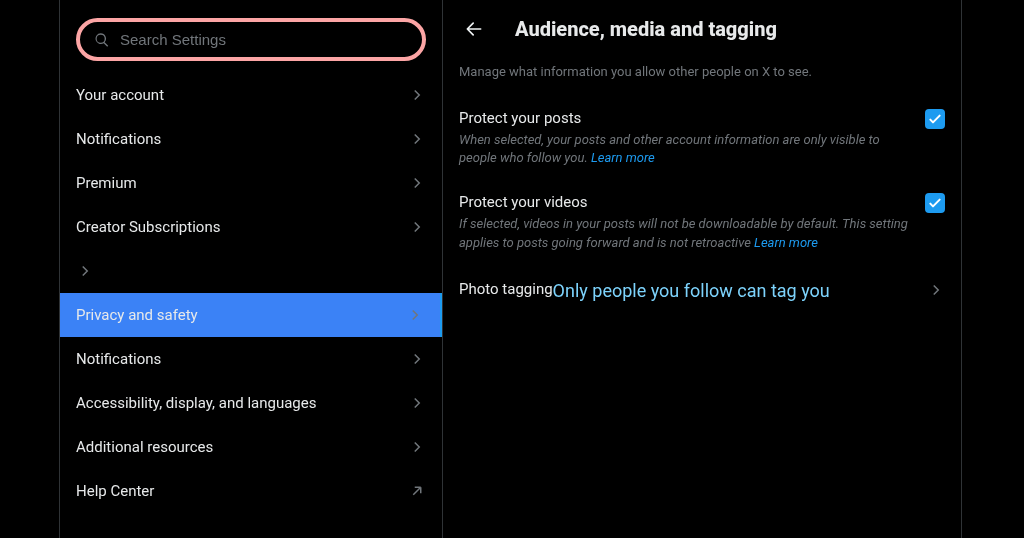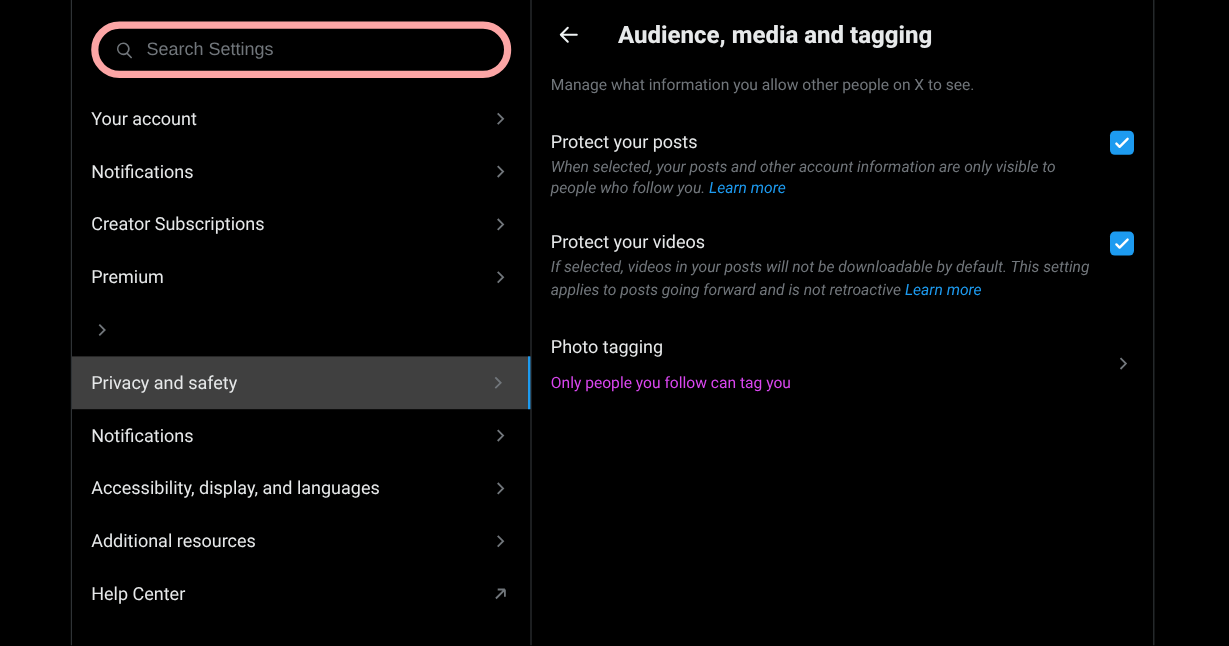--- a/index.html
+++ b/index.html
@@ -32,21 +32,21 @@
       font-weight: 800;
       padding: 0 16px 12px 16px;
       color: #e7e9ea;
     }
     .search-wrap {
       padding: 6px 16px 12px 16px;
     }
     .search-box {
       display: flex;
       align-items: center;
-      border: 6px solid #fca5a5;
+      border: 4px solid #fca5a5;
       border-radius: 999px;
       padding: 9px 14px;
       gap: 10px;
       justify-content: center;
     }
     .search-icon {
       width: 16px;
       height: 16px;
       fill: #71767b;
       flex-shrink: 0;
@@ -63,21 +63,21 @@
       color: #71767b;
     }
     .nav-item {
       display: flex;
       align-items: flex-end;
       justify-content: space-between;
       padding: 13px 16px;
       cursor: pointer;
     }
     .nav-item.active {
-      background: #404040;
+      background: #3b82f6;
       border-right: 2px solid #1d9bf0;
     }
     .nav-label {
       font-size: 15px;
       color: #e7e9ea;
     }
     .chevron {
       width: 18px;
       height: 18px;
       fill: #71767b;
@@ -165,30 +165,29 @@
     }
     .link-row {
       display: flex;
       justify-content: space-between;
       align-items: center;
       padding: 12px 16px;
       cursor: pointer;
     }
     .link-text-wrap {
       display: flex;
-      flex-direction: column;
-      gap: 14px;
+      gap: 0;
     }
     .link-title {
       font-size: 15px;
       color: #e7e9ea;
     }
     .link-sub {
-      font-size: 13px;
-      color: #d946ef;
+      font-size: 18px;
+      color: #7dd3fc;
     }
     .right-spacer {
       width: 62px;
       flex-shrink: 0;
     }
   </style>
 </head>
 <body>
 
 <div class="left-spacer"></div>
@@ -210,27 +209,27 @@
         <path d="M9 6l6 6-6 6" fill="none" stroke="#71767b" stroke-width="2"></path>
       </svg>
   </div>
   <div class="nav-item">
     <span class="nav-label">Notifications</span>
     <svg class="chevron" viewBox="0 0 24 24">
         <path d="M9 6l6 6-6 6" fill="none" stroke="#71767b" stroke-width="2"></path>
       </svg>
   </div>
   <div class="nav-item">
+    <span class="nav-label">Premium</span>
+    <svg class="chevron" viewBox="0 0 24 24">
+        <path d="M9 6l6 6-6 6" fill="none" stroke="#71767b" stroke-width="2"></path>
+      </svg>
+  </div>
+  <div class="nav-item">
     <span class="nav-label">Creator Subscriptions</span>
-    <svg class="chevron" viewBox="0 0 24 24">
-        <path d="M9 6l6 6-6 6" fill="none" stroke="#71767b" stroke-width="2"></path>
-      </svg>
-  </div>
-  <div class="nav-item">
-    <span class="nav-label">Premium</span>
     <svg class="chevron" viewBox="0 0 24 24">
         <path d="M9 6l6 6-6 6" fill="none" stroke="#71767b" stroke-width="2"></path>
       </svg>
   </div>
   <div class="nav-item">
     <svg class="chevron" viewBox="0 0 24 24">
         <path d="M9 6l6 6-6 6" fill="none" stroke="#71767b" stroke-width="2"></path>
       </svg>
   </div>
   <div class="nav-item active">

